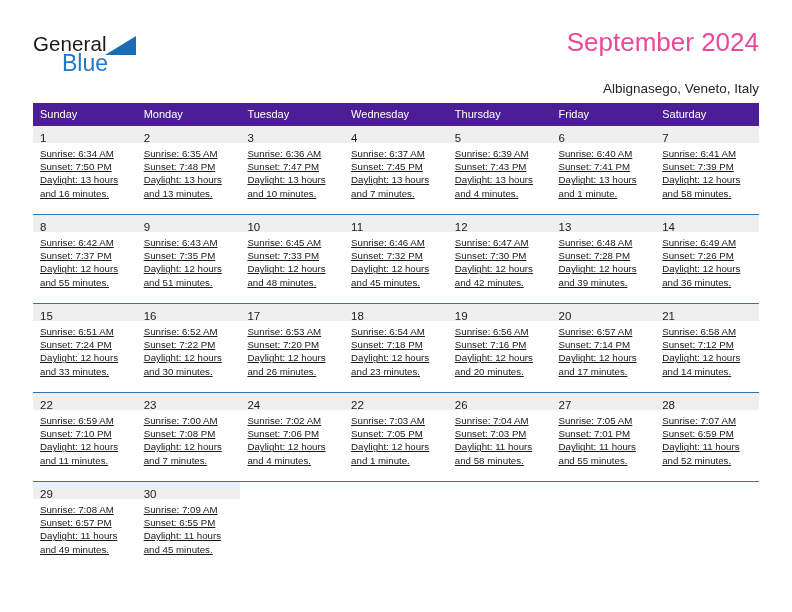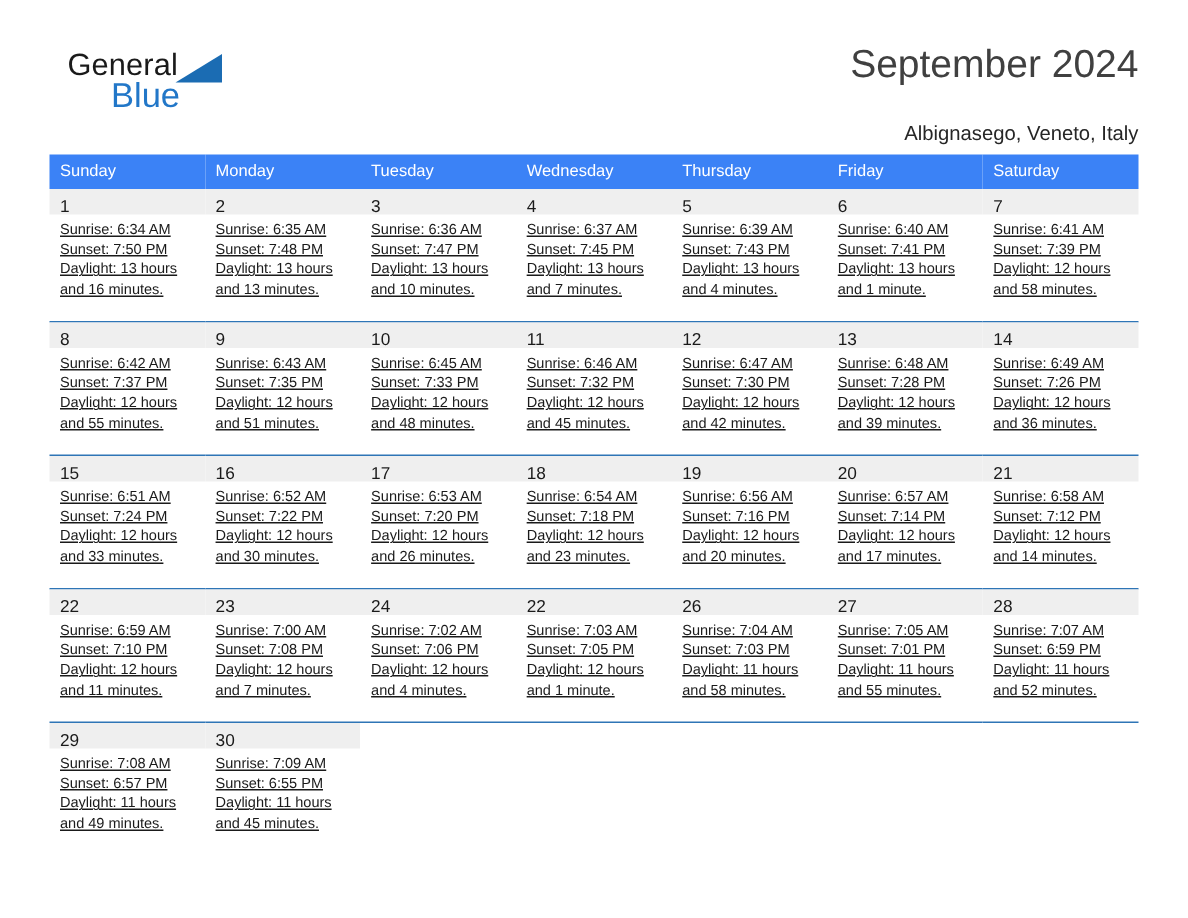--- a/index.html
+++ b/index.html
@@ -23,21 +23,21 @@
   
   .top-header {
     position: absolute;
     left: 33px;
     top: 28px;
     width: 726px;
     height: 62px;
   }
   .logo {
     position: absolute;
-    left: 12px;
+    left: 0;
     top: 6px;
     width: 140px;
     height: 52px;
   }
   .logo-general {
     position: absolute;
     left: 0;
     top: 0;
     font-size: 20.5px;
     letter-spacing: 0.1px;
@@ -65,21 +65,21 @@
   }
 
   .title-block {
     position: absolute;
     right: 0;
     top: 0;
     text-align: right;
   }
   .cal-title {
     font-size: 26px;
-    color: #404040;
+    color: #ec4899;
     line-height: 1.1;
     font-weight: normal;
     margin: 0;
     white-space: nowrap;
     text-align: right;
   }
   .cal-subtitle {
     font-size: 13.5px;
     color: #262626;
     margin-top: 24px;
@@ -89,21 +89,21 @@
   
   .calendar {
     position: absolute;
     left: 33px;
     top: 103px;
     width: 726px;
     border-collapse: collapse;
     table-layout: fixed;
   }
   .calendar th {
-    background: #3b82f6;
+    background: #4c1d95;
     color: #ffffff;
     font-size: 11px;
     font-weight: normal;
     text-align: left;
     padding: 5px 0 6px 7px;
     height: 11px;
     line-height: 12px;
   }
   .calendar td {
     vertical-align: top;

